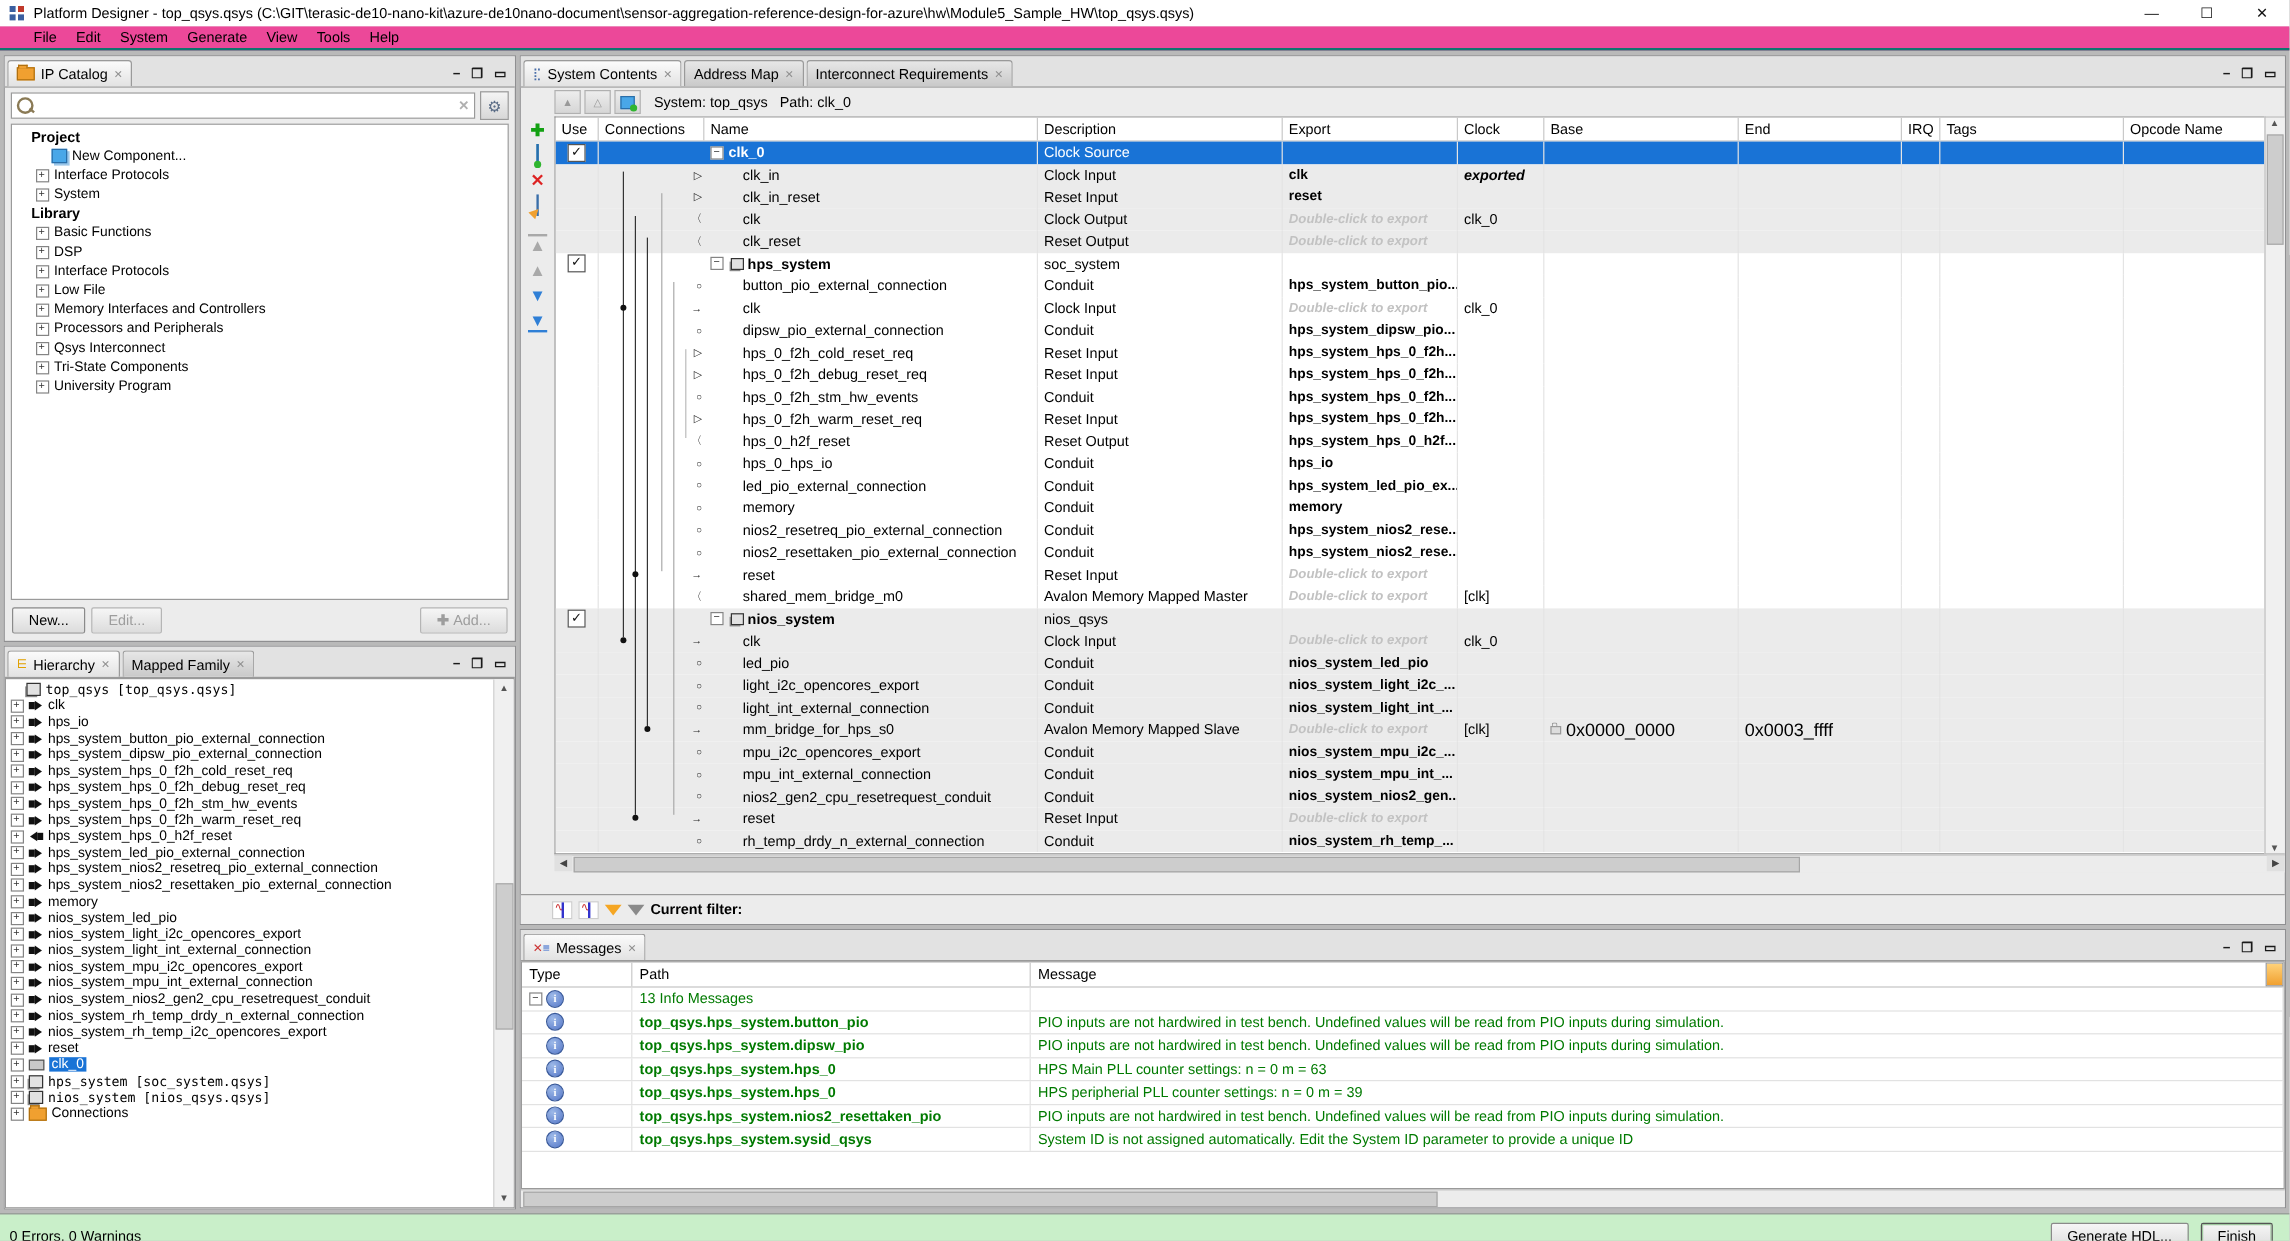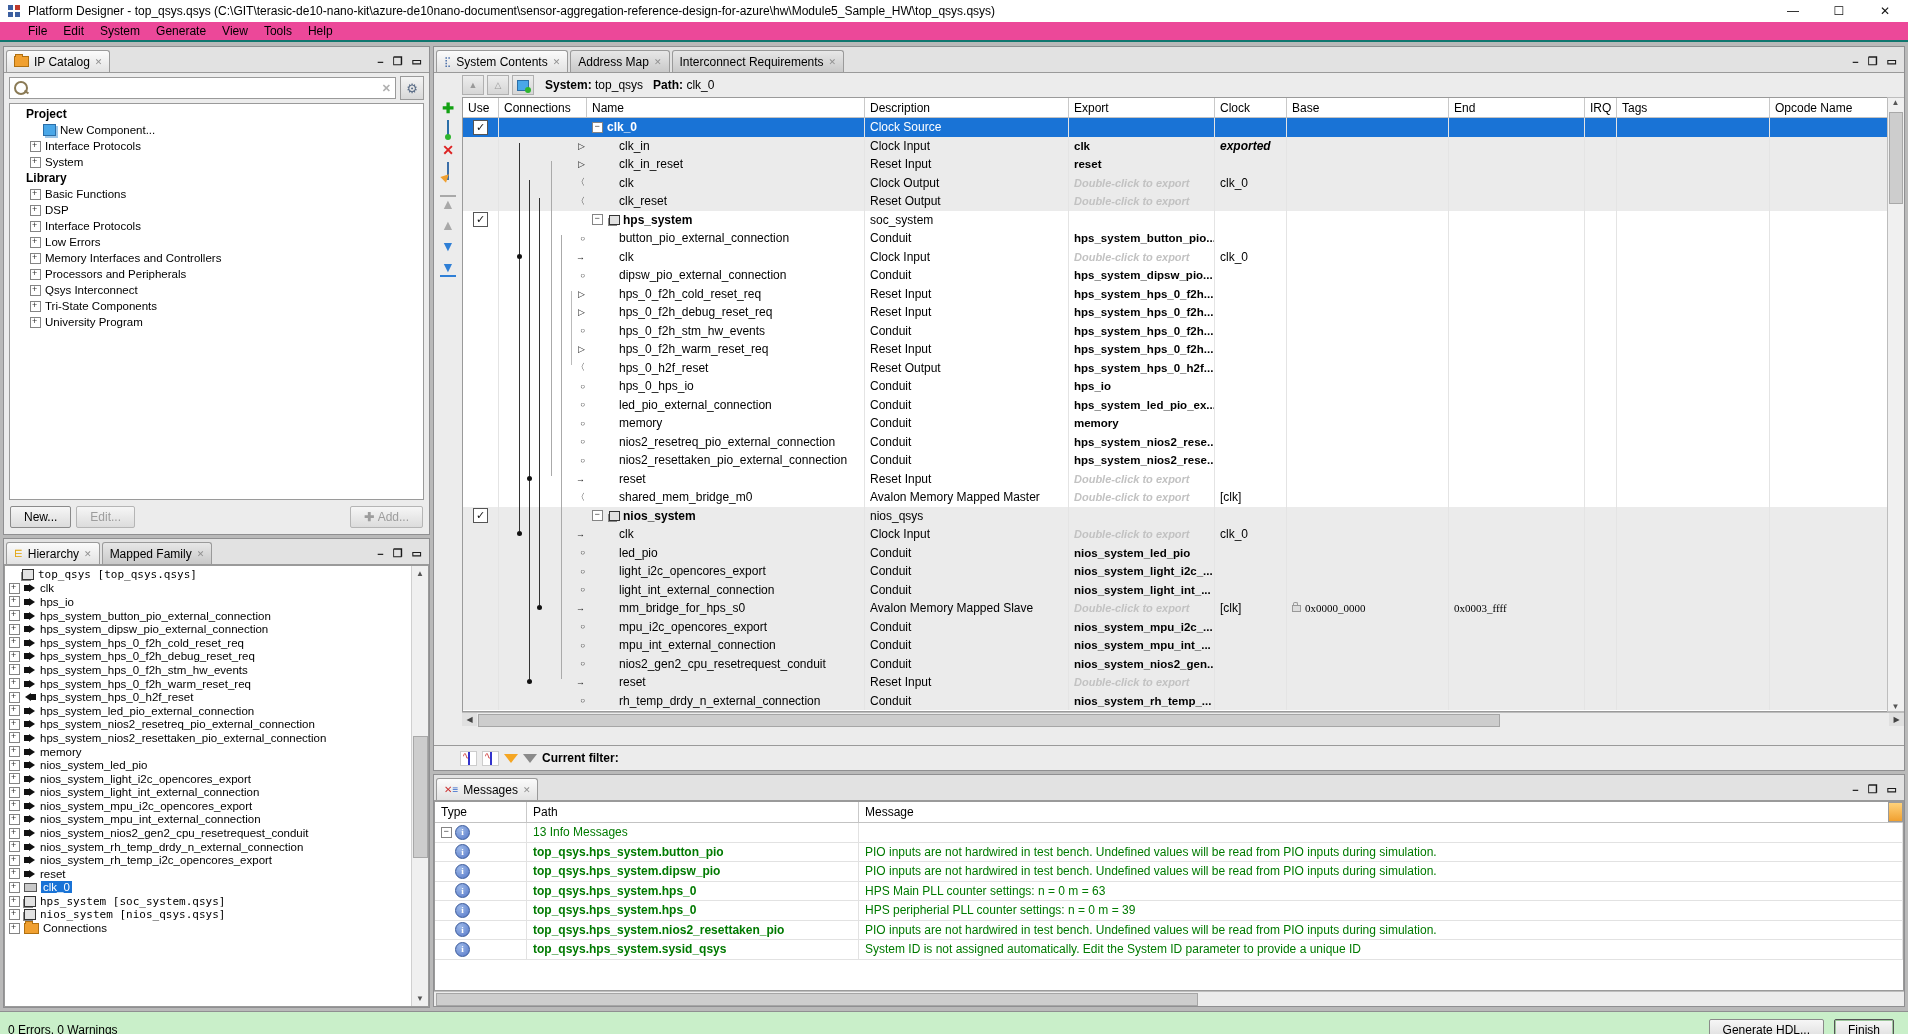--- a/index.html
+++ b/index.html
@@ -69,21 +69,21 @@
   .foldicon{width:13px;height:9px;background:#f0a030;border:1px solid #b07010;flex:none;position:relative}
   .foldicon:before{content:'';position:absolute;left:0;top:-3px;width:6px;height:2px;background:#f0a030;border:1px solid #b07010;border-bottom:none}
   .vscroll{position:absolute;right:0;top:0;bottom:0;width:16px;background:#f0f0f0;border-left:1px solid #d0d0d0}
   .vscroll .arr{position:absolute;left:0;width:16px;height:15px;text-align:center;font-size:8px;color:#555;line-height:15px}
   .vscroll .thumb{position:absolute;left:1px;width:13px;background:#cdcdcd;border:1px solid #a8a8a8}
   
   .sc-toolbar{flex:none;height:24px;display:flex;align-items:center;gap:3px;padding-left:28px}
   .sc-toolbar .tbtn{width:20px;height:18px;border:1px solid #b0b0b0;background:linear-gradient(#ededed,#d6d6d6);
                     display:flex;align-items:center;justify-content:center;font-size:9px;color:#999}
   .sc-syslabel{margin-left:8px;white-space:nowrap}
-  .sc-syslabel b{font-weight:bold}
+  .sc-syslabel b{font-weight:normal}
   .sc-main{flex:none;display:flex}
   .iconstrip{width:28px;flex:none;display:flex;flex-direction:column;align-items:center;gap:6px;padding-top:4px}
   .iconstrip .ic{width:16px;height:15px;text-align:center;line-height:15px;font-size:14px;font-weight:bold}
   .ic-plus{color:#13a113}
   .ic-x{color:#d22}
   .ic-comp{width:13px;height:11px;background:#49a7e8;border:1px solid #2a6ea8;position:relative}
   .ic-comp:after{content:'';position:absolute;right:-3px;bottom:-3px;width:6px;height:6px;border-radius:50%;background:#2fb52f}
   .ic-edit{width:13px;height:11px;background:#fff;border:1px solid #3a6ea8;position:relative}
   .ic-edit:after{content:'';position:absolute;right:-2px;bottom:-2px;border-left:8px solid #f0a030;
                  border-top:4px solid transparent;border-bottom:4px solid transparent;transform:rotate(-45deg)}
@@ -96,21 +96,21 @@
   .trow.header{height:19px;border-bottom:1px solid #c3c3c3;background:#fff}
   .tcell{flex:none;padding:0 5px;display:flex;align-items:center;overflow:hidden;white-space:nowrap;
          border-right:1px solid #e4e4e4;box-sizing:border-box;font-size:12px}
   .header .tcell{border-right:1px solid #c9c9c9}
   .trow.shade{background:#ebebeb}
   .trow.selrow{background:#1973d6;color:#fff}
   .gname{font-weight:bold}
   .hint{color:#c2c2c2;font-weight:bold;font-style:italic;font-size:11px}
   .expv{color:#000;font-weight:bold;font-size:11.5px}
   .clk-exported{font-weight:bold;font-style:italic}
-  .memmono{font-family:Liberation Serif, serif;font-size:11px}
+  .memmono{font-family:Liberation Sans, sans-serif;font-size:15px}
   .portglyph{position:absolute;right:2px;font-size:9px;color:#222}
   .checkbox{width:13px;height:13px;border:1px solid #555;background:#fff;display:flex;align-items:center;
             justify-content:center;font-size:11px;line-height:13px;color:#111}
   .subicon{width:11px;height:10px;background:#e2e2e2;border:1px solid #333;box-sizing:border-box;
            box-shadow:-2px 2px 0 -1px #888;margin:0 3px 0 2px;flex:none}
   .wires{position:absolute;pointer-events:none;top:19px;left:38px;width:92px;bottom:0}
   .wline{position:absolute;width:1px}
   .wdot{position:absolute;width:5px;height:5px;border-radius:50%;background:#111}
   .lockic{width:7px;height:5px;border:1px solid #999;background:#ddd;position:relative;margin-right:4px;flex:none}
   .lockic:before{content:'';position:absolute;top:-4px;left:0px;width:3px;height:3px;border:1px solid #999;
@@ -216,21 +216,21 @@
       <div class="tree-item">
         <span class="exp"></span>
         <span>DSP</span>
       </div>
       <div class="tree-item">
         <span class="exp"></span>
         <span>Interface Protocols</span>
       </div>
       <div class="tree-item">
         <span class="exp"></span>
-        <span>Low Errors</span>
+        <span>Low File</span>
       </div>
       <div class="tree-item">
         <span class="exp"></span>
         <span>Memory Interfaces and Controllers</span>
       </div>
       <div class="tree-item">
         <span class="exp"></span>
         <span>Processors and Peripherals</span>
       </div>
       <div class="tree-item">

